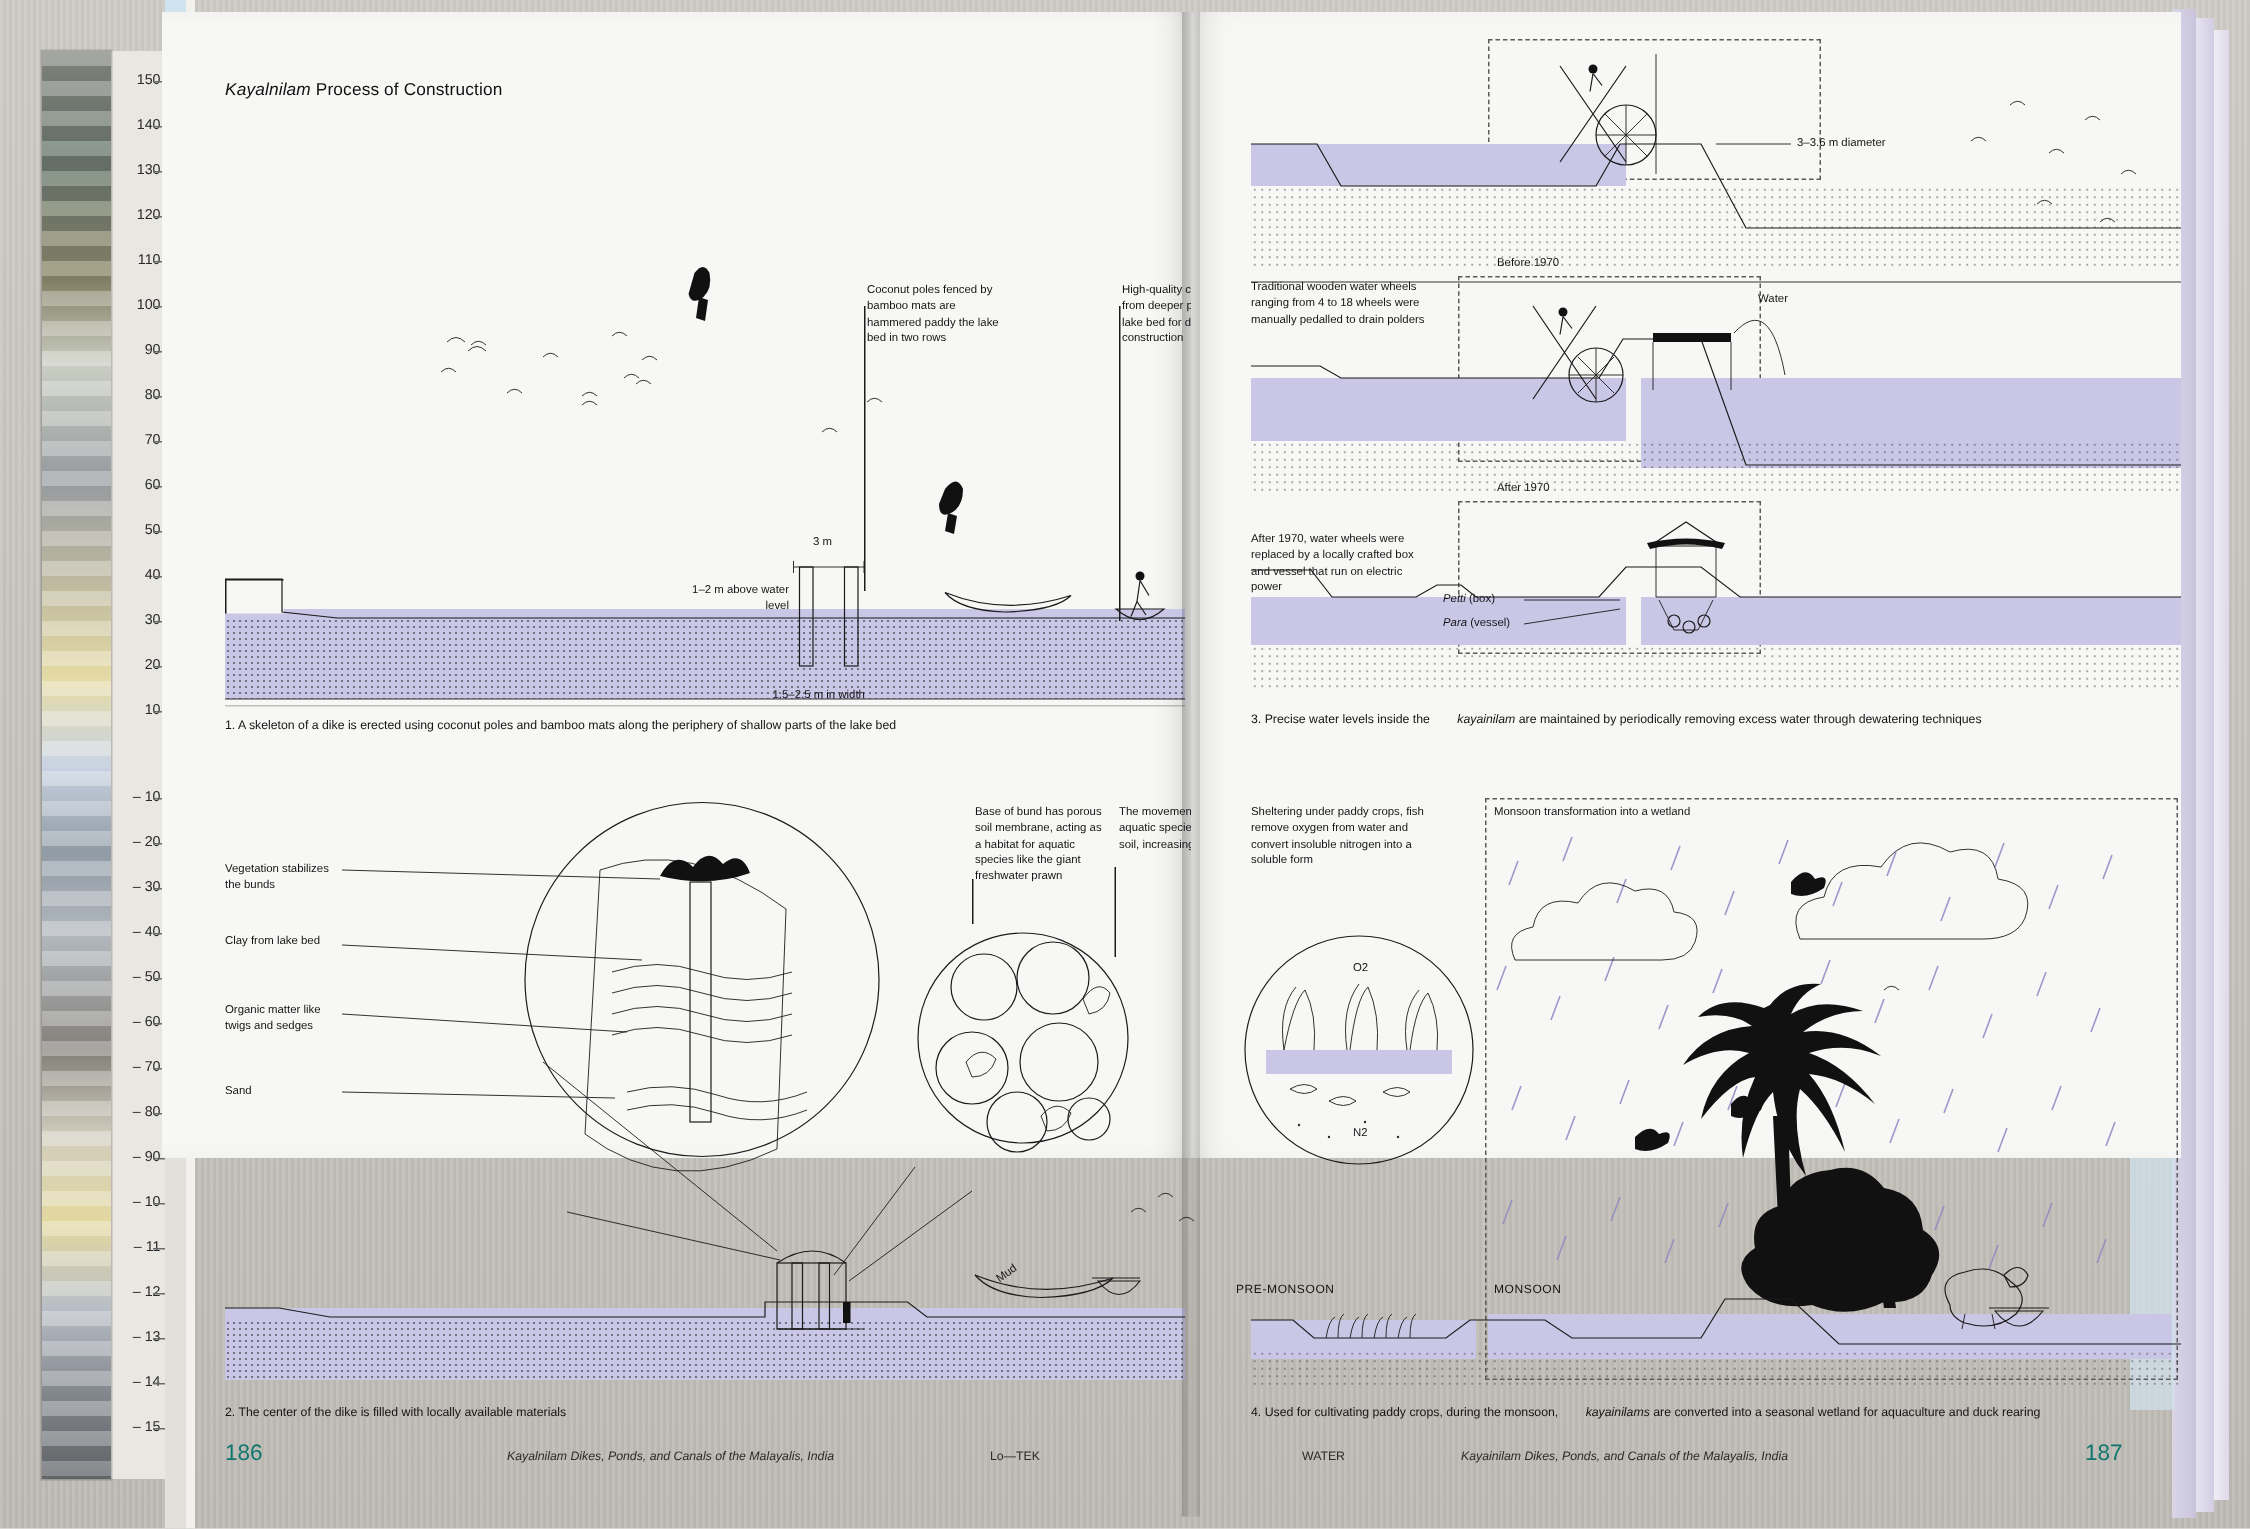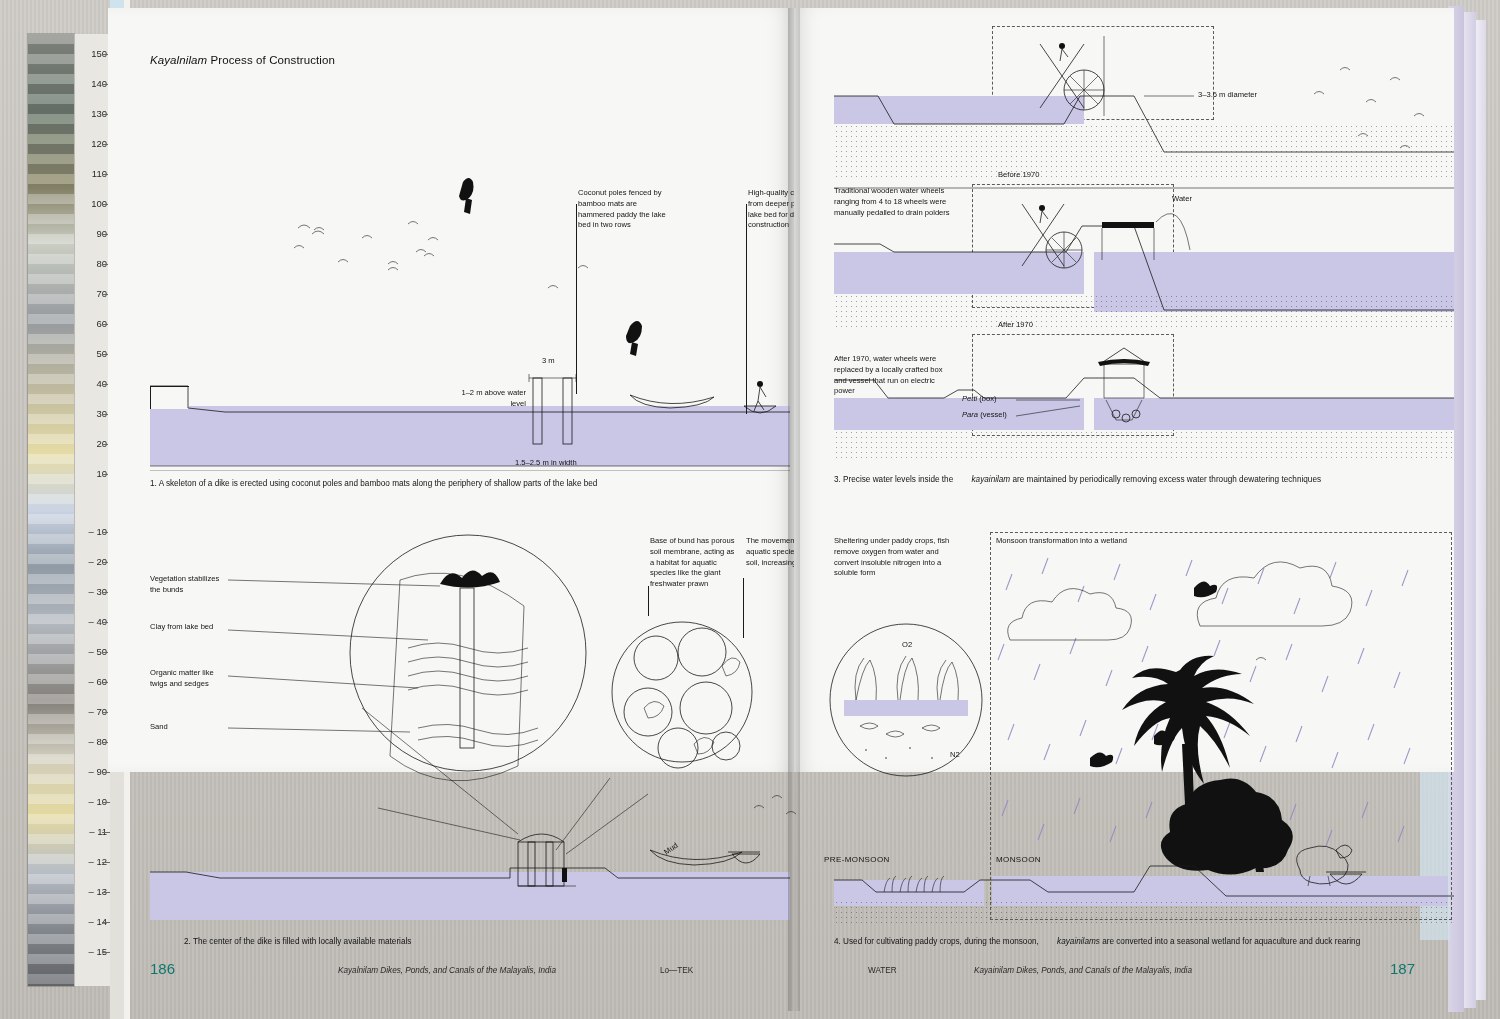--- a/index.html
+++ b/index.html
@@ -299,21 +299,21 @@
         <path class="sk" d="M6 10 q14 18 28 0 z"></path>
           <path class="sk" d="M2 8 L34 8"></path>
       </svg>
       <div class="lbl" style="left:556px;top:836px;transform:rotate(-35deg);">Mud</div>
       <svg style="position:absolute;left:640px;top:780px;" width="60" height="40">
         <g class="sk-thin">
             <path d="M6 20 q5 -5 10 0 M24 10 q5 -5 10 0 M38 26 q5 -5 10 0"></path>
           </g>
       </svg>
 
-      <div class="cap" style="left:42px;top:928px;width:640px;margin-left:34px;">2. The center of the dike is filled with locally available materials</div>
+      <div class="cap" style="left:42px;top:928px;width:640px;">2. The center of the dike is filled with locally available materials</div>
     </div>
 
     <div class="pgnum" style="left:42px;top:952px;">186</div>
     <div class="foot" style="left:230px;top:958px;"><i>Kayalnilam Dikes, Ponds, and Canals of the Malayalis, India</i></div>
     <div class="foot" style="left:552px;top:958px;">Lo—TEK</div>
   </div>
 
   <div class="page right">
 
     <div>
@@ -425,21 +425,21 @@
           <path d="M34 118 q10 -6 18 0 q-8 6 -18 0z M60 126 q10 -6 18 0 q-8 6 -18 0z M96 120 q10 -6 18 0 q-8 6 -18 0z"></path>
         </g>
         <g class="dotsvg" fill="#2b2b2b">
           <circle cx="40" cy="142" r=".8"></circle>
             <circle cx="60" cy="150" r=".8"></circle>
             <circle cx="84" cy="140" r=".8"></circle>
             <circle cx="106" cy="150" r=".8"></circle>
         </g>
       </svg>
       <div class="lbl" style="left:108px;top:632px;">O2</div>
-      <div class="lbl" style="left:108px;top:742px;margin-left:48px;">N2</div>
+      <div class="lbl" style="left:108px;top:742px;">N2</div>
       <div class="lbl" style="left:30px;top:846px;font-size:8px;letter-spacing:.4px;">PRE-MONSOON</div>
       <div class="lbl" style="left:202px;top:846px;font-size:8px;letter-spacing:.4px;">MONSOON</div>
 
       <svg style="position:absolute;left:198px;top:526px;" width="456" height="382">
         <g stroke="#8e8ac4" stroke-width="1.1" opacity=".85">
           <path d="M20 40 l-6 16 M56 24 l-6 16 M92 52 l-6 16 M128 30 l-6 16 M164 60 l-6 16 M200 26 l-6 16 M236 54 l-6 16 M272 34 l-6 16 M308 64 l-6 16 M344 28 l-6 16 M380 56 l-6 16 M416 36 l-6 16
                    M12 110 l-6 16 M48 130 l-6 16 M84 104 l-6 16 M120 136 l-6 16 M156 112 l-6 16 M192 140 l-6 16 M228 106 l-6 16 M264 132 l-6 16 M300 110 l-6 16 M336 142 l-6 16 M372 114 l-6 16 M408 138 l-6 16
                    M22 190 l-6 16 M58 210 l-6 16 M94 186 l-6 16 M130 214 l-6 16 M166 190 l-6 16 M202 216 l-6 16 M238 188 l-6 16 M274 212 l-6 16 M310 192 l-6 16 M346 218 l-6 16 M382 190 l-6 16 M418 214 l-6 16
                    M16 266 l-6 16 M52 290 l-6 16 M88 264 l-6 16 M124 292 l-6 16 M160 268 l-6 16 M196 294 l-6 16 M232 266 l-6 16 M268 290 l-6 16 M304 270 l-6 16 M340 296 l-6 16 M376 268 l-6 16 M412 292 l-6 16"></path>
         </g>

